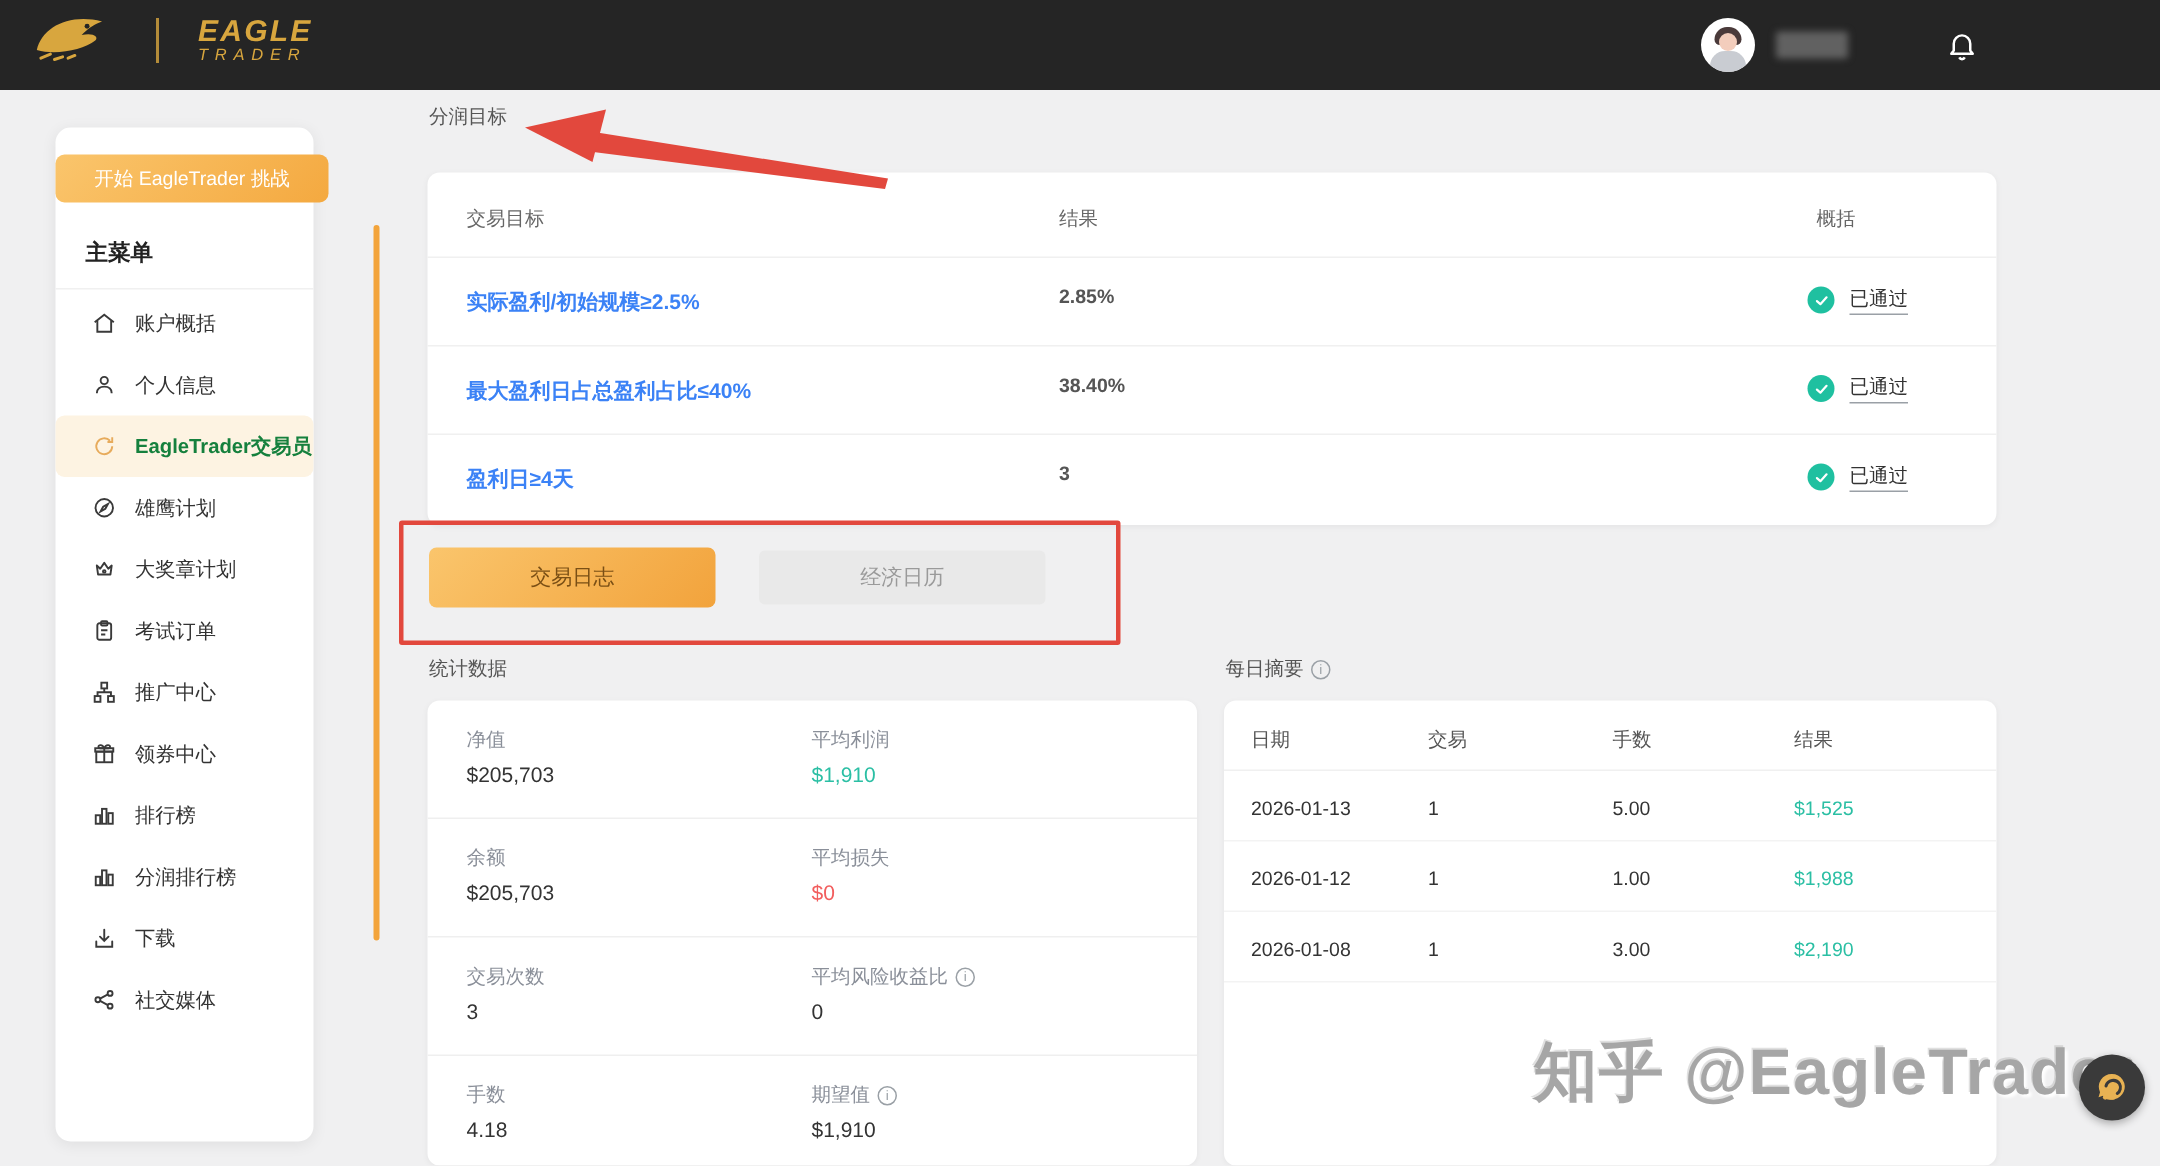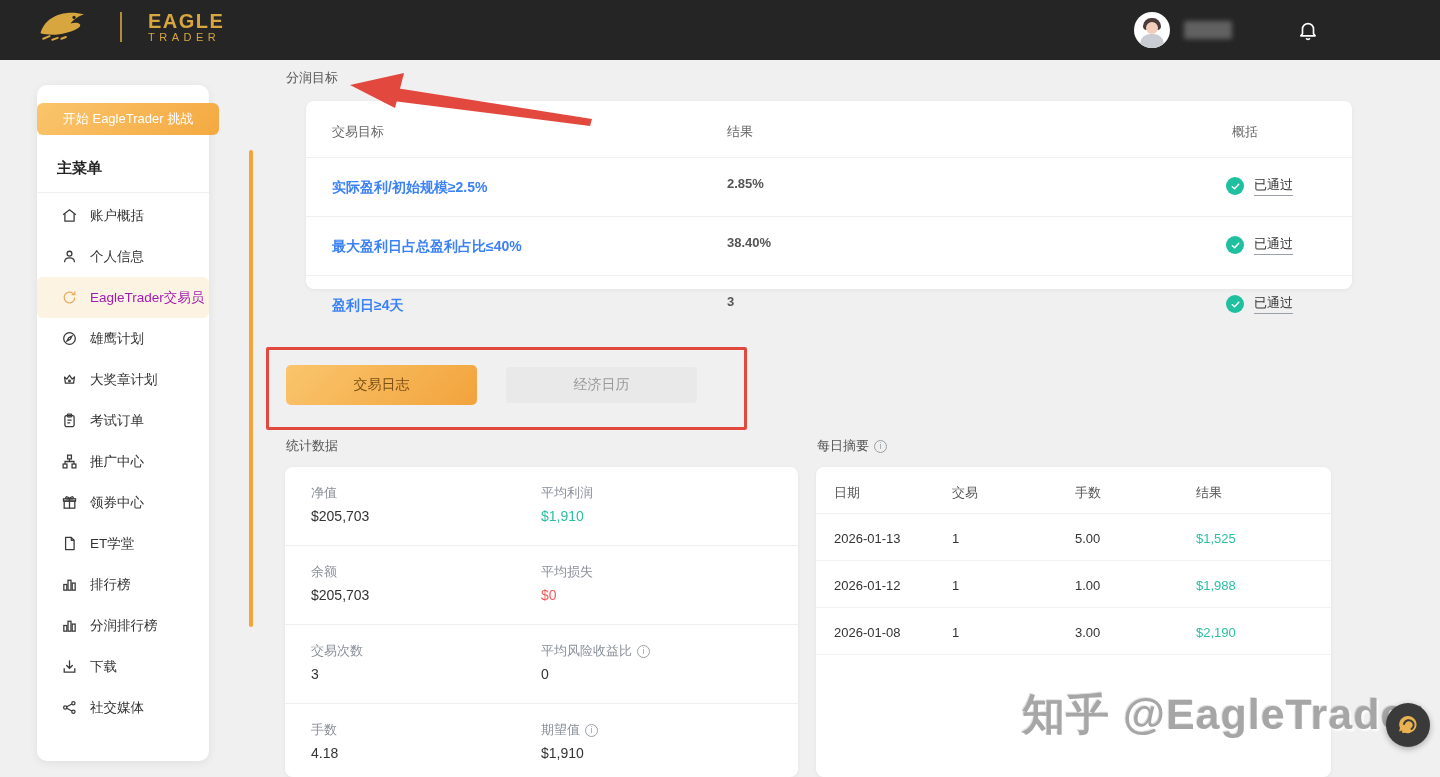--- a/index.html
+++ b/index.html
@@ -1,53 +1,53 @@
 <!DOCTYPE html>
 <html><head>
 <meta charset="utf-8">
 <style>
   * { margin:0; padding:0; box-sizing:border-box; }
   html,body { width:1440px; height:777px; overflow:hidden; }
   body { font-family:"Liberation Sans","DejaVu Sans",sans-serif; background:#f0f0f1; position:relative; }
 
   
   .topbar { position:absolute; left:0; top:0; width:1440px; height:60px; background:#252525; z-index:20; }
-  .brand { position:absolute; left:36px; top:6px; display:flex; align-items:center; gap:26px; }
+  .brand { position:absolute; left:20px; top:6px; display:flex; align-items:center; gap:26px;font-style:italic; }
   .brand-sep { width:2px; height:30px; background:#d8a63e; opacity:.8; }
   .brand-text { color:#d8a63e; line-height:1.05; }
   .brand-line1 { font-size:20px; font-weight:800; letter-spacing:1.5px; }
   .brand-line2 { font-size:11px; letter-spacing:4.5px; font-weight:400; }
   .top-right { position:absolute; right:120px; top:0; height:60px; display:flex; align-items:center; gap:8px; }
   .avatar { width:36px; height:36px; border-radius:50%; background:#fff; position:relative; overflow:hidden; }
   .avatar .hair { position:absolute; left:9px; top:6px; width:18px; height:12px; border-radius:9px 9px 4px 4px; background:#4a3a3a; }
   .avatar .face { position:absolute; left:12px; top:10px; width:12px; height:12px; border-radius:50%; background:#f3cdbc; }
   .avatar .body { position:absolute; left:6px; top:22px; width:24px; height:14px; border-radius:10px 10px 0 0; background:#c9ccd2; }
   .name-blur { width:48px; height:18px; background:#616161; border-radius:2px; filter:blur(2.5px); margin-left:6px; }
   .bell { margin-left:56px; width:24px; height:24px; display:flex; align-items:center; justify-content:center; cursor:pointer; }
 
   
   .sidebar { position:absolute; left:37px; top:85px; width:172px; height:676px; background:#fff; border-radius:10px; box-shadow:0 2px 10px rgba(0,0,0,.07); z-index:10; }
   .start-btn { display:block; margin:18px auto 0; width:182px; height:32px; border:none; border-radius:6px; background:linear-gradient(135deg,#fac56c 0%,#f4a940 100%); color:#fff; font-size:13px; cursor:pointer; font-family:inherit; }
   .menu-title { margin:24px 0 14px 20px; font-size:15px; font-weight:700; color:#222; }
   .menu-divider { height:1px; background:#f0f0f0; }
   .menu { list-style:none; padding-top:2px; }
   .menu li { height:41px; display:flex; align-items:center; gap:12px; padding-left:24px; font-size:13.5px; color:#333; cursor:pointer; }
   .menu li svg { flex:0 0 auto; color:#3a3a3a; }
-  .menu li.active { background:#fdf3e2; border-radius:6px; color:#a21caf; }
+  .menu li.active { background:#fdf3e2; border-radius:6px; color:#15803d;font-weight:bold; }
   .menu li.active svg { color:#e7ab5c; }
   .side-scroll { position:absolute; left:212px; top:65px; width:4px; height:477px; background:#f3a43b; border-radius:2px; }
 
   
   .sec-label { position:absolute; font-size:13px; color:#555; z-index:5; display:flex; align-items:center; gap:5px; }
 
   
   .card { position:absolute; background:#fff; border-radius:8px; box-shadow:0 1px 4px rgba(0,0,0,.05); z-index:4; }
 
   
-  .goals-card { left:285px; top:101px; width:1046px; height:188px;margin-left:21px; }
+  .goals-card { left:285px; top:115px; width:1046px; height:235px; }
   .goals-head { height:57px; border-bottom:1px solid #f0f0f0; position:relative; }
   .goals-head span { position:absolute; top:22px; font-size:13px; color:#666; }
   .g-col1 { left:26px; } .g-col2 { left:421px; } .g-col3 { left:926px; }
   .goal-row { height:59px; border-bottom:1px solid #f0f0f0; position:relative; }
   .goal-row:last-child { border-bottom:none; }
   .goal-name { position:absolute; left:26px; top:21px; font-size:14px; font-weight:700; color:#3b82f6; }
   .goal-result { position:absolute; left:421px; top:18px; font-size:13px; font-weight:600; color:#555; }
   .goal-status { position:absolute; left:920px; top:18px; display:flex; align-items:center; gap:10px; }
   .check-dot { width:18px; height:18px; border-radius:50%; background:#1fc0a0; display:flex; align-items:center; justify-content:center; }
   .status-text { font-size:13px; color:#333; border-bottom:1px solid #9aa0a6; padding-bottom:1px; }
@@ -175,27 +175,20 @@
     </li>
     <li>
       <svg width="17" height="17" viewBox="0 0 24 24" fill="none" stroke="currentColor" stroke-width="1.8">
           <rect x="4.5" y="10" width="15" height="10"></rect>
           <rect x="3.5" y="6.8" width="17" height="3.2"></rect>
           <path d="M12 6.8 V20 M12 6.8 c-1.5-4-6-3.4-5.4-1 .4 1.6 3.4 1 5.4 1 c1.5-4 6-3.4 5.4-1 -.4 1.6-3.4 1-5.4 1"></path>
         </svg>
       <span>领券中心</span>
     </li>
     <li>
-      <svg width="17" height="17" viewBox="0 0 24 24" fill="none" stroke="currentColor" stroke-width="1.8" stroke-linejoin="round">
-          <path d="M6.5 3.5 h8 l4 4 v13 h-12 Z"></path>
-          <path d="M14.5 3.5 v4 h4"></path>
-        </svg>
-      <span>ET学堂</span>
-    </li>
-    <li>
       <svg width="17" height="17" viewBox="0 0 24 24" fill="none" stroke="currentColor" stroke-width="1.8">
           <rect x="4" y="12" width="4.2" height="8"></rect>
           <rect x="9.9" y="6" width="4.2" height="14"></rect>
           <rect x="15.8" y="10" width="4.2" height="10"></rect>
         </svg>
       <span>排行榜</span>
     </li>
     <li>
       <svg width="17" height="17" viewBox="0 0 24 24" fill="none" stroke="currentColor" stroke-width="1.8">
           <rect x="4" y="12" width="4.2" height="8"></rect>

